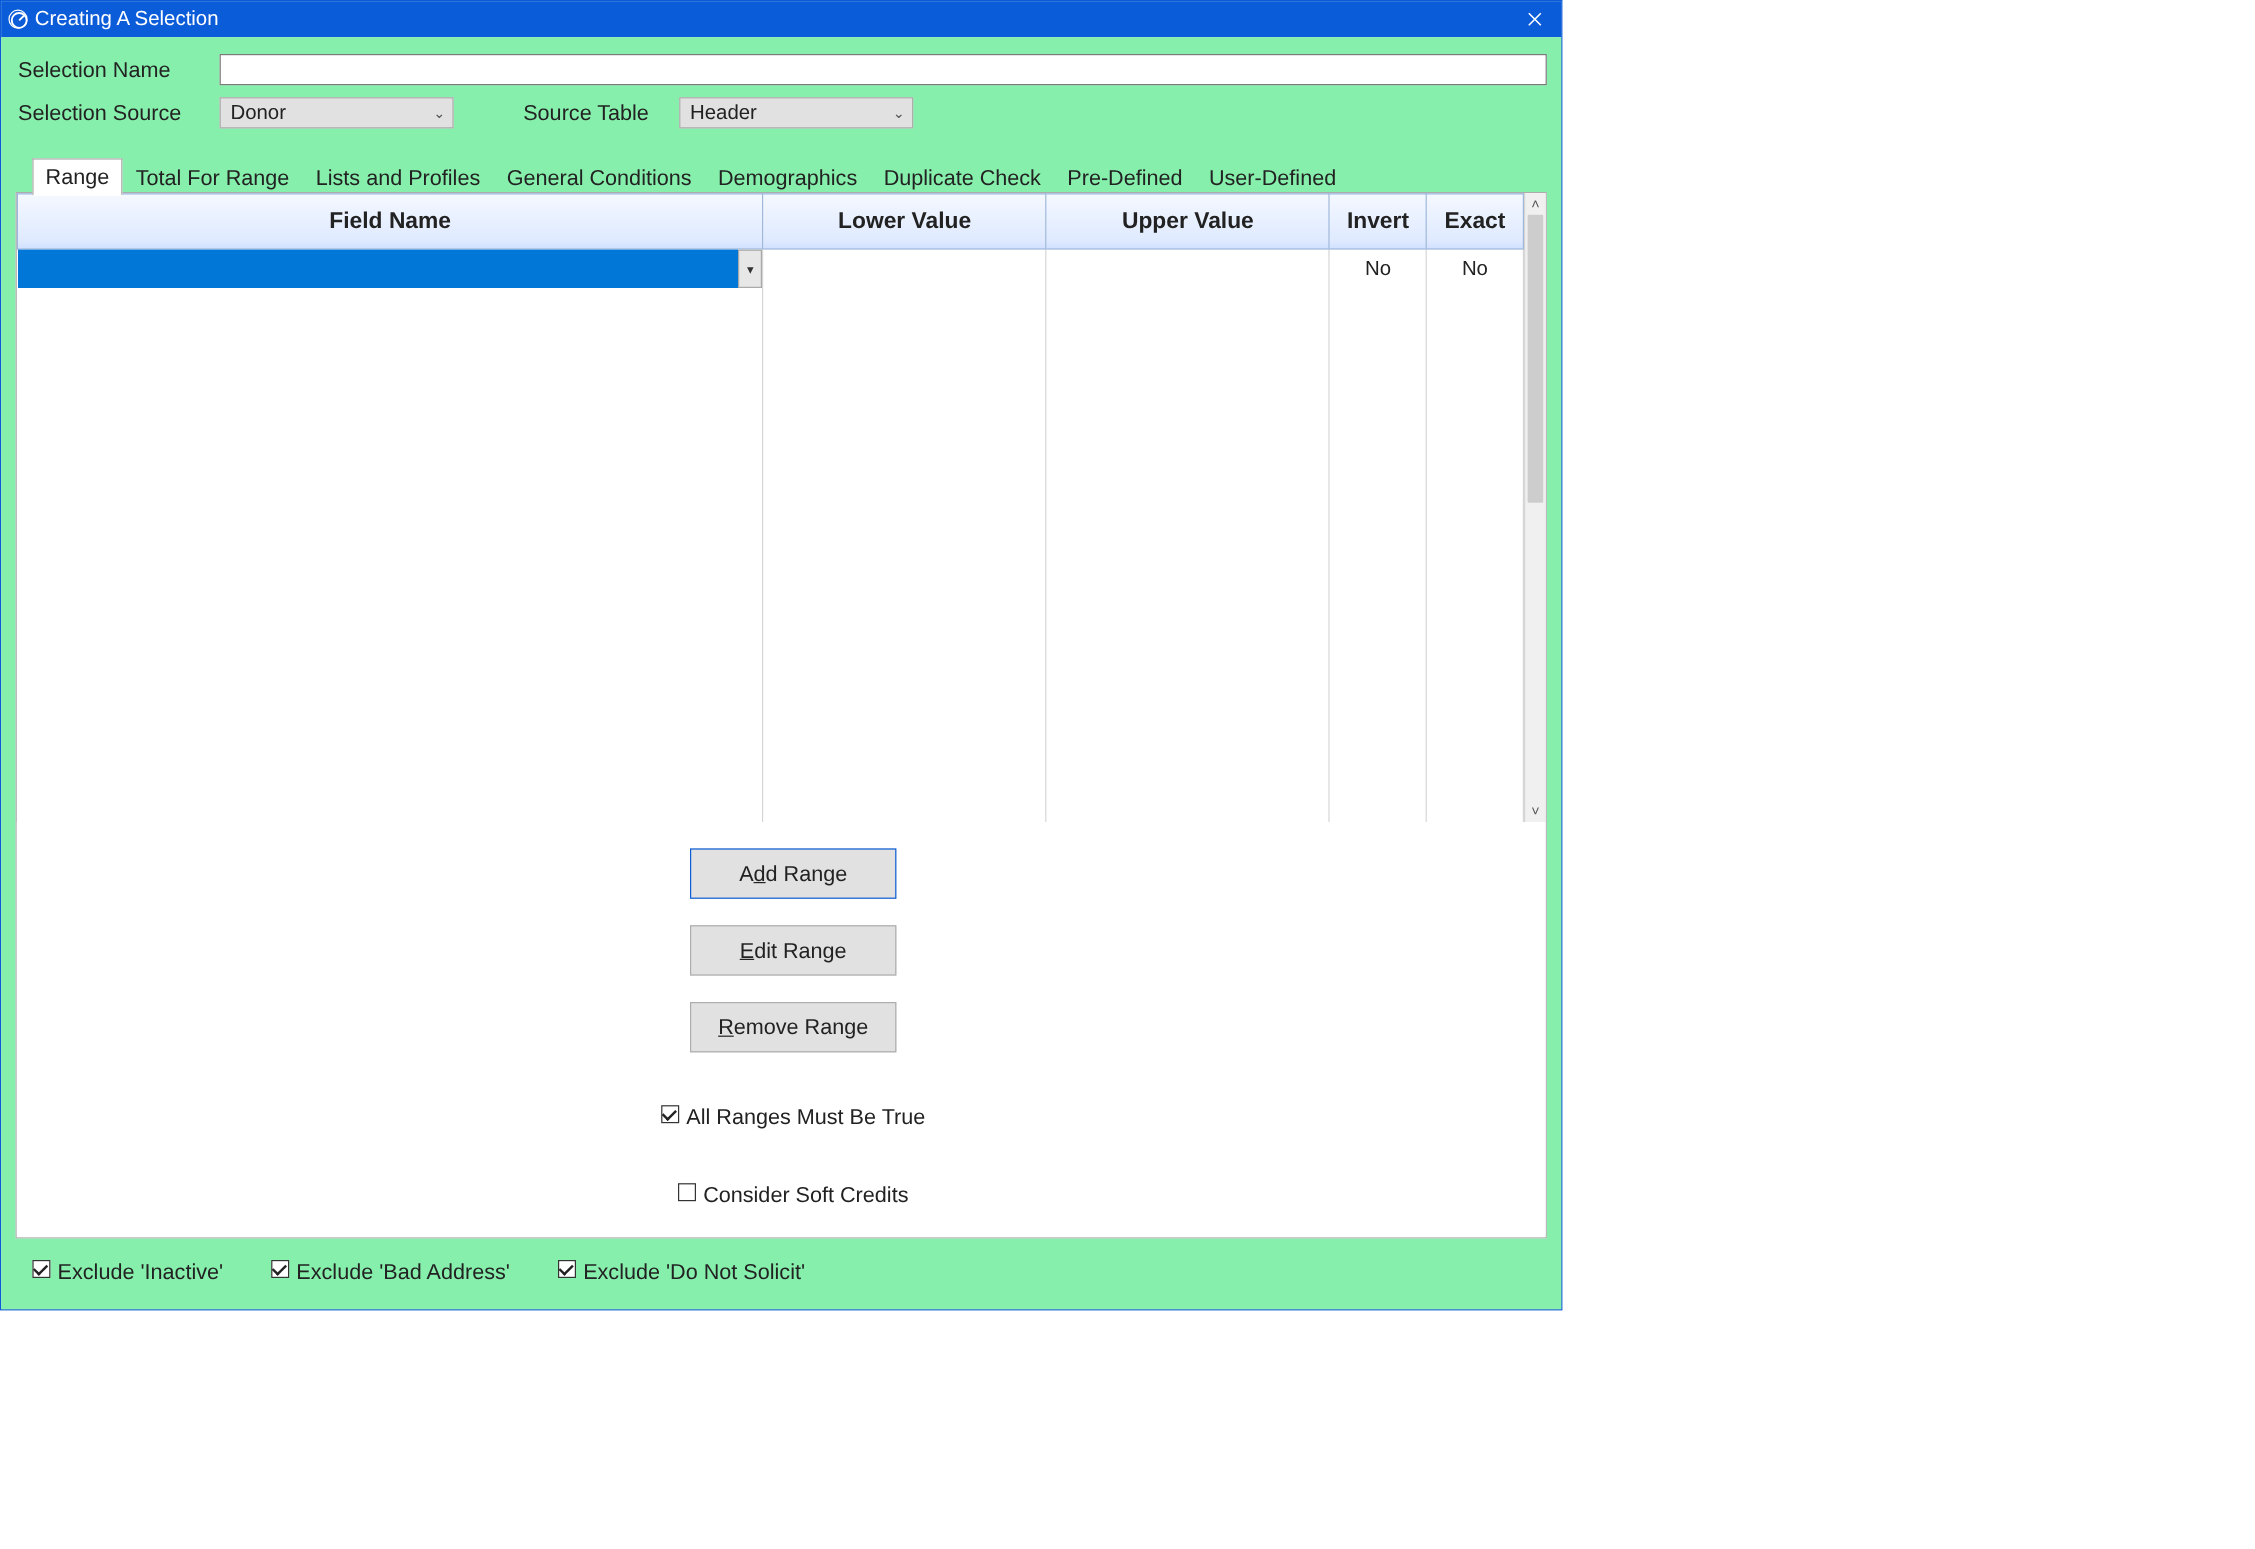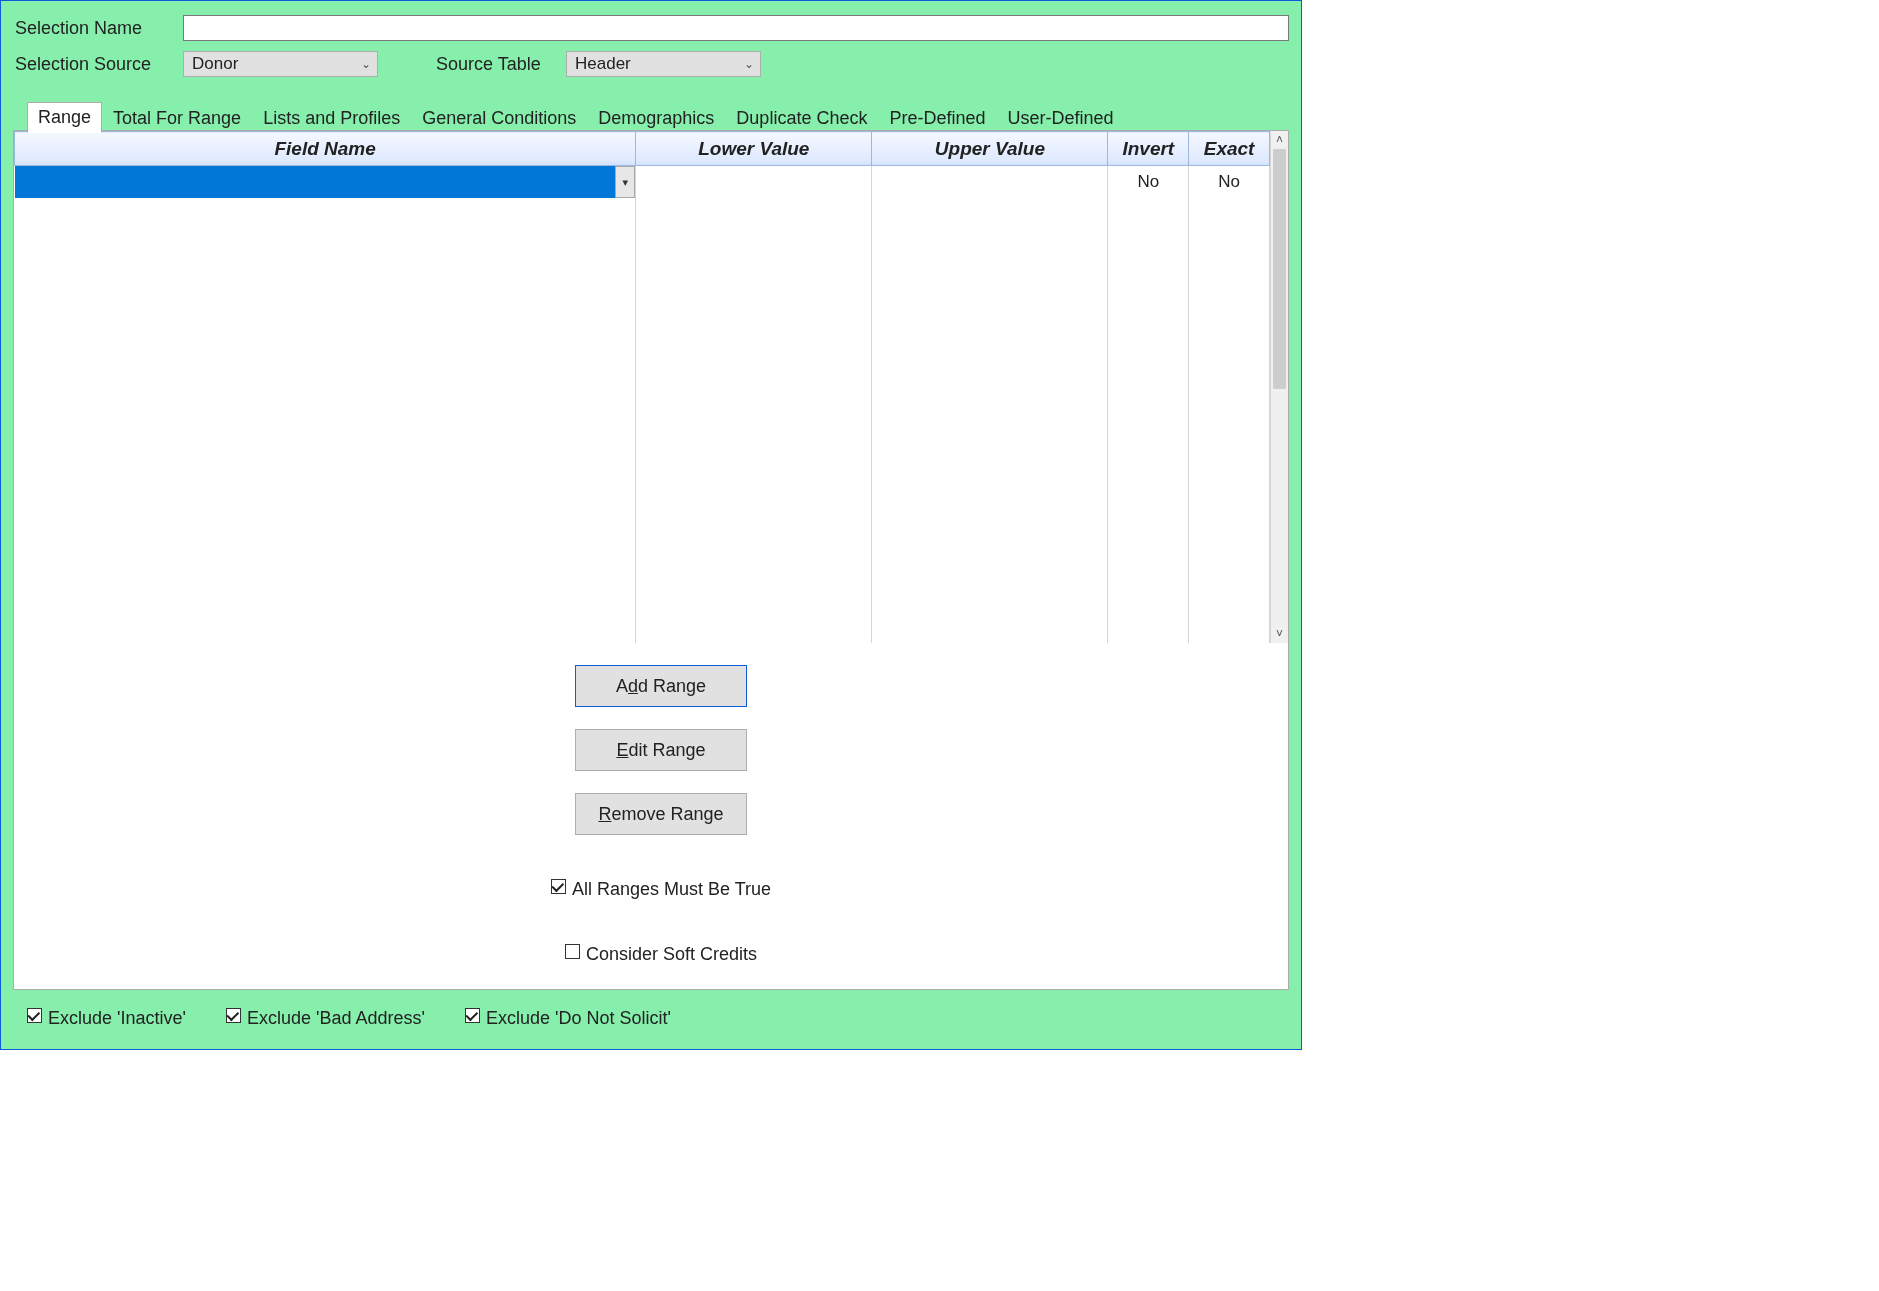--- a/index.html
+++ b/index.html
@@ -137,25 +137,24 @@
   }
   .grid {
     flex:1;
     border-collapse:collapse;
     width:100%;
     table-layout:fixed;
   }
   .grid th {
     background: linear-gradient(#f4f8ff, #dfeaff 85%, #cfe0ff);
     border:1px solid #9fb8d9;
-    height:34px;
+    height:46px;
     font-weight:700;
     font-size:19px;
     color:#222;
-    font-style:italic;
   }
   .grid td {
     border-right:1px solid #d6d6d6;
     height:32px;
     font-size:17px;
     text-align:center;
     vertical-align:middle;
     padding:0;
   }
   .grid .col-field { width:600px; }
@@ -267,20 +266,36 @@
     margin-left:auto;
     display:flex;
     gap:16px;
   }
   .bottom-row .btn { min-width:158px; height:38px; }
 </style>
 </head>
 <body>
 
 <div class="window">
+  <div class="titlebar">
+    <span class="app-icon">
+      <svg viewBox="0 0 16 16" width="16" height="16">
+          <circle cx="8" cy="8" r="6.2" fill="none" stroke="#fff" stroke-width="1.6"></circle>
+          <line x1="8" y1="8" x2="12" y2="4" stroke="#fff" stroke-width="1.6"></line>
+        </svg>
+    </span>
+    <span class="title">Creating A Selection</span>
+    <span class="spacer"></span>
+    <span class="close">
+      <svg viewBox="0 0 12 12">
+          <line x1="1" y1="1" x2="11" y2="11"></line>
+          <line x1="11" y1="1" x2="1" y2="11"></line>
+        </svg>
+    </span>
+  </div>
 
   <div class="client">
 
     <div class="form-row">
       <div class="label">Selection Name</div>
       <input class="text-input" type="text" value="" style="">
     </div>
 
     <div class="form-row">
       <div class="label">Selection Source</div>

